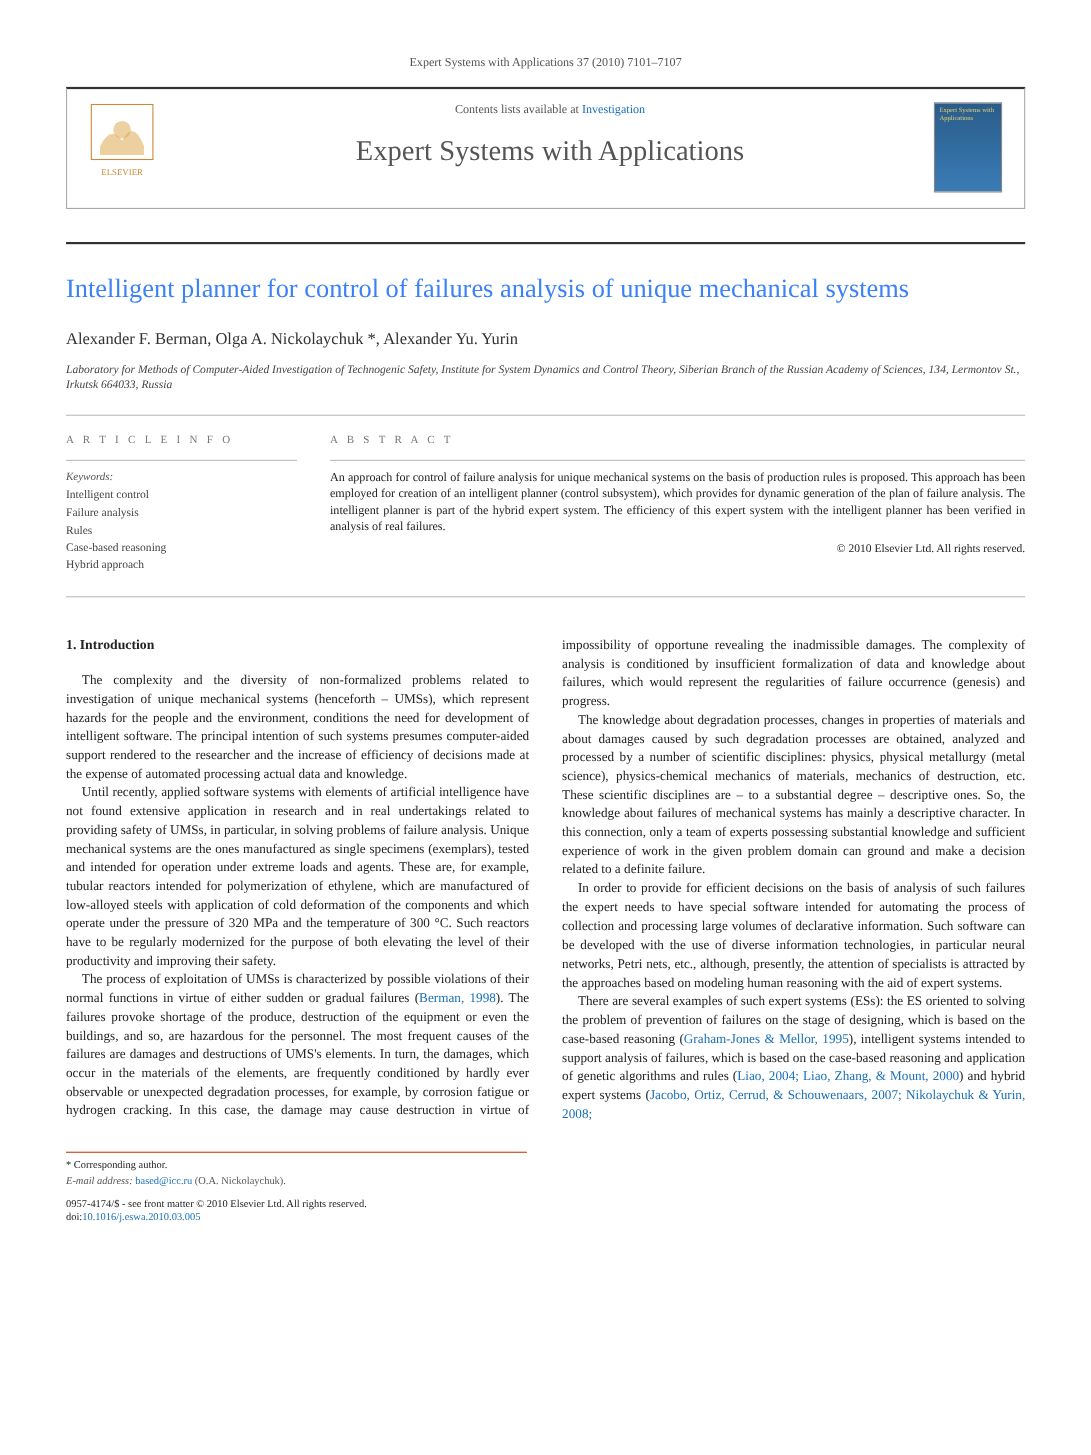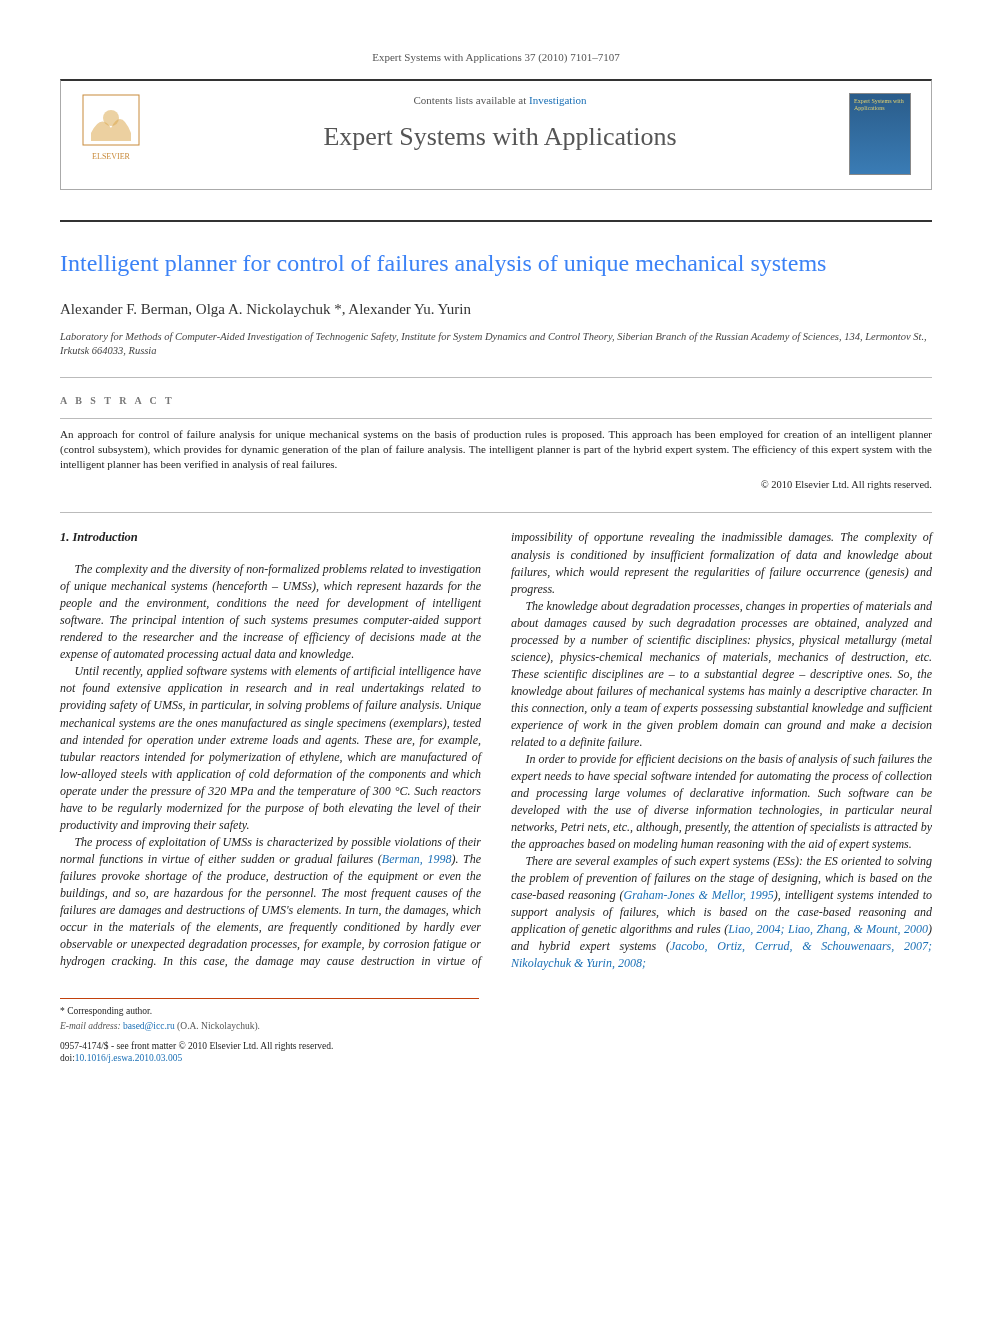--- a/index.html
+++ b/index.html
@@ -29,24 +29,24 @@
   .title { font-size: 24px; font-weight: normal; color: #3b82f6; margin: 25px 0 18px; }
   .authors { font-size: 15px; color: #333; margin-bottom: 10px; }
   .affil { font-size: 10.5px; font-style: italic; color: #444; margin-bottom: 20px; line-height: 1.3; }
   .hr-thin { border: 0; border-top: 1px solid #bbb; margin: 0; }
   .meta-row { display: flex; gap: 30px; padding: 16px 0 20px; }
   .meta-left { width: 210px; flex-shrink: 0; }
   .meta-left h4 { font-size: 10px; letter-spacing: 3px; color: #777; font-weight: normal; margin-bottom: 10px; }
   .kw-label { font-size: 10px; font-style: italic; color: #555; margin-bottom: 2px; }
   .kw-item { font-size: 10.5px; color: #444; line-height: 1.5; }
   .meta-right { flex: 1; }
-  .meta-right h4 { font-size: 10px; letter-spacing: 3px; color: #777; font-weight: bold; margin-bottom: 10px; }
+  .meta-right h4 { font-size: 10px; letter-spacing: 3px; color: #777; font-weight: normal; margin-bottom: 10px; }
   .abstract-text { font-size: 11px; text-align: justify; line-height: 1.35; }
   .copyright { font-size: 10.5px; text-align: right; margin-top: 6px; }
-  .columns { column-count: 2; column-gap: 30px; margin-top: 16px; text-align: justify; font-size: 12px; line-height: 1.42; font-style: italic; }
+  .columns { column-count: 2; column-gap: 30px; margin-top: 35px; text-align: justify; font-size: 12px; line-height: 1.42; }
   .columns h3 { font-size: 12.5px; font-weight: bold; margin-bottom: 14px; }
   .columns p { text-indent: 1.2em; margin: 0; }
   .cite-link { color: #1a6fb5; }
   .footer-block { margin-top: 26px; border-top: 1px solid #bbb; padding-top: 6px; font-size: 9.5px; line-height: 1.3; }
   .footer-corr { font-size: 9.5px; margin-bottom: 2px; }
   .footer-email { color: #555; }
   .footer-email a { color: #1a6fb5; text-decoration: none; }
   .footer-doi a { color: #1a6fb5; text-decoration: none; }
   .footer-wrap { display: flex; justify-content: space-between; gap: 30px; }
 </style>
@@ -79,20 +79,30 @@
     </div>
   </div>
   <div class="header-rule"></div>
 
   <h1 class="title">Intelligent planner for control of failures analysis of unique mechanical systems</h1>
   <div class="authors">Alexander F. Berman, Olga A. Nickolaychuk *, Alexander Yu. Yurin</div>
   <div class="affil">Laboratory for Methods of Computer-Aided Investigation of Technogenic Safety, Institute for System Dynamics and Control Theory, Siberian Branch of the Russian Academy of Sciences, 134, Lermontov St., Irkutsk 664033, Russia</div>
 
   <hr class="hr-thin">
   <div class="meta-row">
+    <div class="meta-left">
+      <h4>A R T I C L E   I N F O</h4>
+      <hr class="hr-thin" style="margin-bottom:8px">
+      <div class="kw-label">Keywords:</div>
+      <div class="kw-item">Intelligent control</div>
+      <div class="kw-item">Failure analysis</div>
+      <div class="kw-item">Rules</div>
+      <div class="kw-item">Case-based reasoning</div>
+      <div class="kw-item">Hybrid approach</div>
+    </div>
     <div class="meta-right">
       <h4>A B S T R A C T</h4>
       <hr class="hr-thin" style="margin-bottom:8px">
       <div class="abstract-text">An approach for control of failure analysis for unique mechanical systems on the basis of production rules is proposed. This approach has been employed for creation of an intelligent planner (control subsystem), which provides for dynamic generation of the plan of failure analysis. The intelligent planner is part of the hybrid expert system. The efficiency of this expert system with the intelligent planner has been verified in analysis of real failures.</div>
       <div class="copyright">© 2010 Elsevier Ltd. All rights reserved.</div>
     </div>
   </div>
   <hr class="hr-thin">
 
   <div class="columns">

